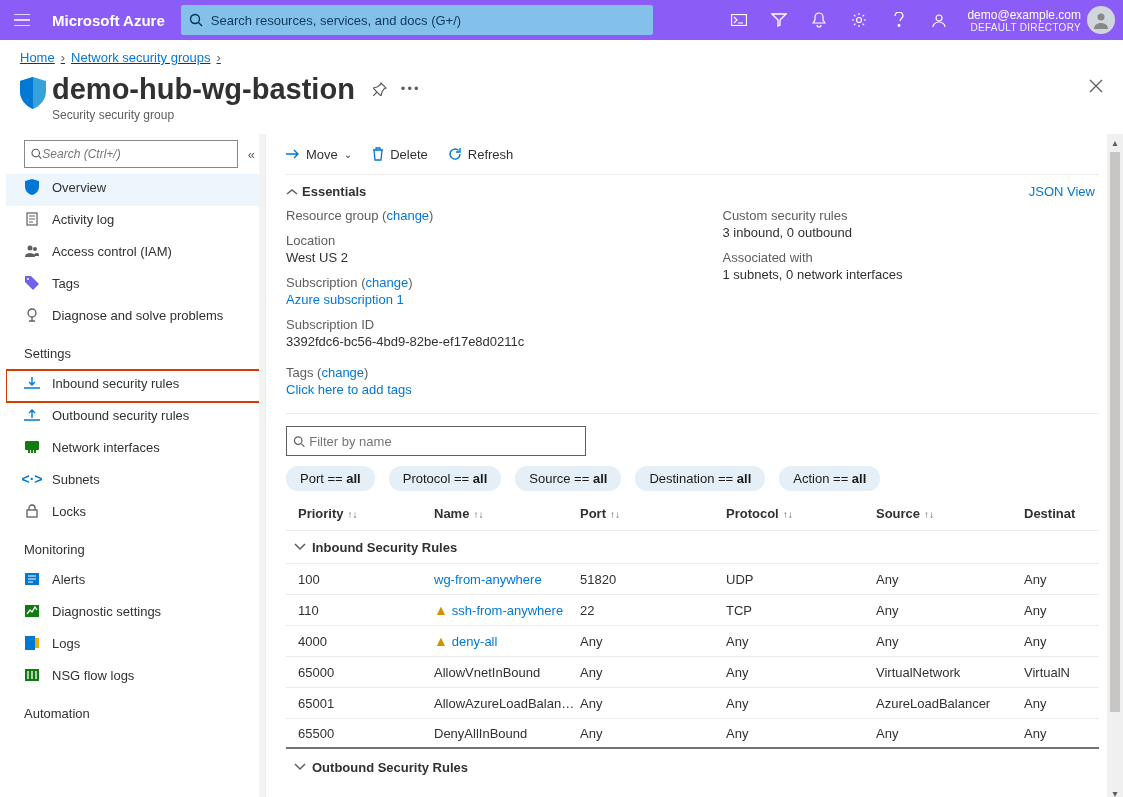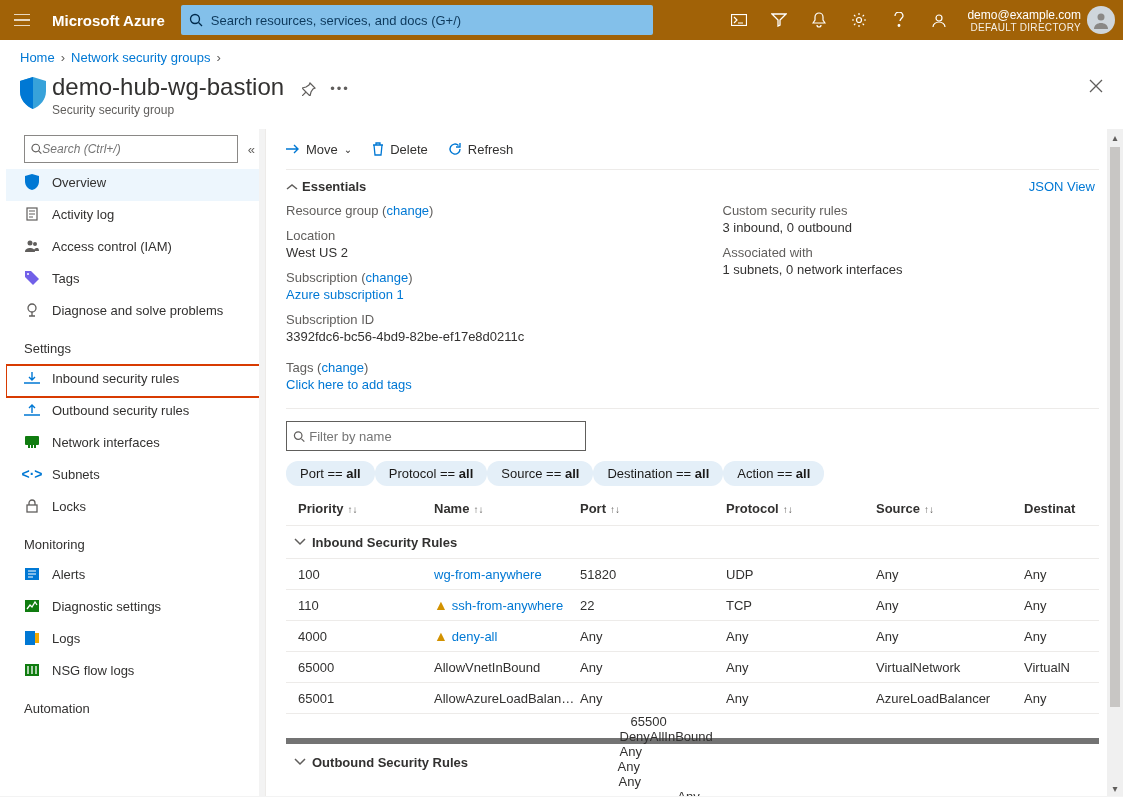--- a/index.html
+++ b/index.html
@@ -1,42 +1,42 @@
 <!DOCTYPE html>
 <html><head>
 <meta charset="utf-8">
 <style>
 * { margin:0; padding:0; box-sizing:border-box; font-family:"Segoe UI",Arial,sans-serif; }
 body { width:1123px; height:797px; overflow:hidden; font-size:13px; color:#323130; background:#f3f3f3; }
 
 
-.topbar { height:40px; background:#a16207; display:flex; align-items:center; color:#fff; padding:0 8px 0 0; }
+.topbar { height:40px; background:#8b5cf6; display:flex; align-items:center; color:#fff; padding:0 8px 0 0; }
 .hamburger { width:44px; height:40px; display:flex; align-items:center; justify-content:center; cursor:pointer; }
 .brand { font-size:15px; font-weight:600; padding:0 16px 0 8px; white-space:nowrap; }
 .searchbox { flex:0 0 472px; height:30px; background:#83c0ea; border-radius:2px; display:flex; align-items:center; color:#002b4d; }
 .searchbox .icon-w { width:30px; display:flex; align-items:center; justify-content:center; }
 .searchbox input { border:0; background:transparent; font-size:13px; color:#002b4d; outline:none; flex:1; }
 .searchbox input::placeholder { color:#002b4d; opacity:.9; }
 .top-spacer { flex:1; }
 .top-icon { width:40px; height:40px; display:flex; align-items:center; justify-content:center; cursor:pointer; }
 .account { display:flex; align-items:center; margin-left:8px; }
 .account-text { text-align:right; margin-right:6px; white-space:nowrap; }
 .account-email { font-size:12px; }
 .account-tenant { font-size:10px; letter-spacing:.3px; opacity:.9; }
 .avatar { width:28px; height:28px; border-radius:50%; background:#cfd6dc; display:flex; align-items:center; justify-content:center; }
 
 
-.breadcrumb { padding:10px 20px 4px; display:flex; align-items:flex-start; gap:6px; font-size:13px; background:#fff; }
+.breadcrumb { padding:10px 20px 4px; display:flex; align-items:flex-start; gap:6px; font-size:13px; background:#fff;text-decoration:underline; }
 .breadcrumb a { color:#0078d4; text-decoration:none; }
 .breadcrumb .chev { color:#605e5c; }
 
 
 .title-row { display:flex; align-items:flex-start; padding:4px 20px 12px; background:#fff; }
 .title-shield { width:32px; margin-top:4px; }
-.title-text h1 { font-size:24px; font-weight:400; }
+.title-text h1 { font-size:29px; font-weight:700; }
 .title-sub { font-size:12px; color:#605e5c; margin-top:2px; }
 .title-actions { display:flex; align-items:center; gap:14px; margin-left:18px; margin-top:8px; }
 .title-actions .act-icon { cursor:pointer; color:#605e5c; }
 .close-x { margin-left:auto; margin-top:6px; cursor:pointer; font-size:16px; color:#605e5c; }
 
 
 .main { display:flex; height:calc(797px - 40px - 30px - 60px); background:#fff; }
 
 
 .leftnav { width:260px; border-right:1px solid #edebe9; display:flex; flex-direction:column; overflow-y:auto; position:relative;margin-left:6px; }
@@ -72,37 +72,37 @@
 .ess-field .ess-label { color:#605e5c; font-size:13px; }
 .ess-field .ess-val { margin-top:2px; }
 .link { color:#0078d4; cursor:pointer; }
 .change { color:#0078d4; cursor:pointer; }
 hr.sep { border:0; border-top:1px solid #edebe9; margin:6px 0 12px 0; }
 
 .filter-row { display:flex; align-items:center; gap:12px; margin-top:6px; }
 .filter-input { width:300px; height:30px; border:1px solid #605e5c; display:flex; align-items:center; padding:0 6px; gap:4px; }
 .filter-input input { border:0; outline:0; font-size:13px; width:100%; }
 
-.pill-row { display:flex; margin-top:10px; margin-bottom:6px; }
+.pill-row { display:flex; gap:14px; margin-top:10px; margin-bottom:6px; }
 .pill { background:#e4eff8; color:#1b1a19; padding:5px 14px; border-radius:12px; font-size:13px; cursor:pointer; }
 .pill b { font-weight:600; }
 
 .grid-header { display:flex; align-items:center; height:34px; font-weight:600; border-bottom:1px solid #edebe9; }
 .grid-header .hcol, .rule-row .rcol { padding-right:8px; }
 .col-prio { width:148px; padding-left:12px; }
 .col-name { width:146px; }
 .col-port { width:146px; }
 .col-proto { width:150px; }
 .col-source { width:148px; }
 .col-dest { flex:1; }
 
 .section-head { display:flex; align-items:center; height:32px; gap:6px; padding-left:8px; font-weight:600; cursor:pointer; }
 .section-head.cutoff { margin-top:2px; }
 .rule-row { display:flex; align-items:center; height:31px; border-top:1px solid #edebe9; }
-.rule-row.last-group { border-bottom:6px solid #737373;flex-direction:column; }
+.rule-row.last-group { border-bottom:2px solid #737373; }
 .rule-row .rcol { font-size:13px; }
 .rule-name { color:#0078d4; cursor:pointer; display:flex; align-items:center; gap:4px; }
 .rule-name.plain { color:#323130; cursor:default; }
 .warn { color:#d29200; font-size:14px; }
 .sort-arrows { font-size:10px; margin-left:4px; color:#605e5c; }
 
 svg { display:block; }
 </style>
 </head>
 <body>

